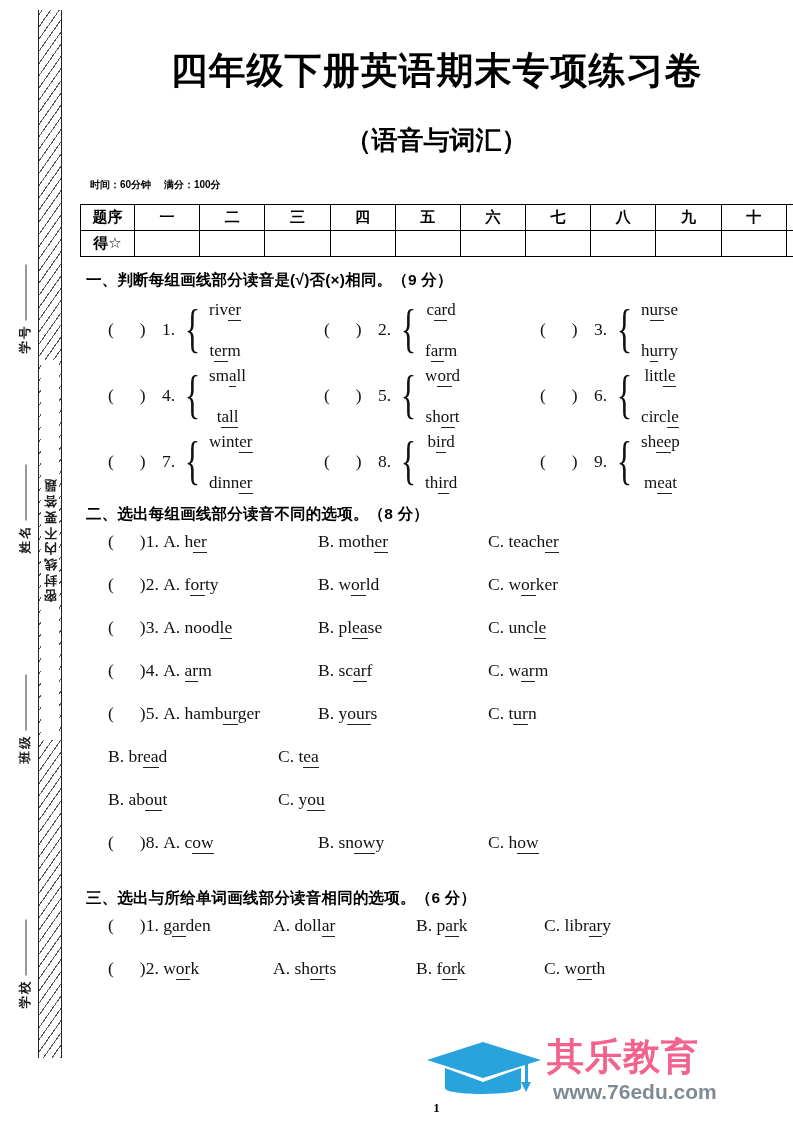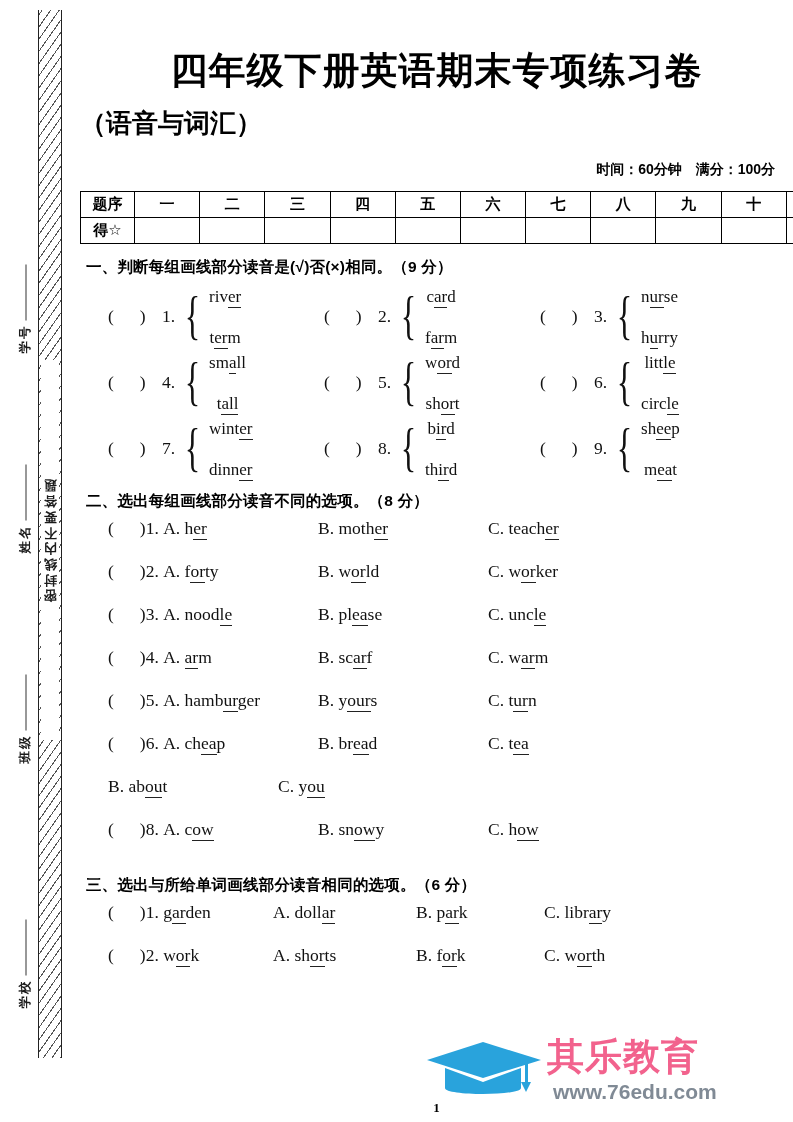--- a/index.html
+++ b/index.html
@@ -96,31 +96,32 @@
     margin: 34px 0 0 0;
     text-align: center;
     font-family: "Liberation Sans", "DejaVu Sans", sans-serif;
     font-size: 37px;
     font-weight: 700;
     letter-spacing: 1px;
     color: #000;
     line-height: 1.15;
   }
   .subtitle {
-    margin: 13px 0 0 0;
+    margin: 30px 0 0 0;
+    text-align: center;
     font-family: "Liberation Sans", "DejaVu Sans", sans-serif;
     font-size: 26px;
     font-weight: 700;
     color: #000;
   }
   .meta {
     margin: 20px 18px 0 0;
-    text-align: right;
-    font-family: "Liberation Sans", "DejaVu Sans", sans-serif;
-    font-size: 14px;
+    text-align: left;
+    font-family: "Liberation Sans", "DejaVu Sans", sans-serif;
+    font-size: 10px;
     font-weight: 700;
     color: #000;
   }
   .meta span { margin-left: 10px; }
 
   
   table.score {
     margin: 12px auto 0 auto;
     border-collapse: collapse;
     width: 772px;
@@ -435,21 +436,20 @@
       <span class="opt-cell"><span>C. w</span><u class="ul">ar</u><span>m</span></span>
     </div>
 
     <div class="opt-row">
       <span class="opt-stem">(<span style="display:inline-block;width:26px"></span>)<span>5.</span>&nbsp;<span>A. hamb</span><u class="ul">ur</u><span>ger</span></span>
       <span class="opt-cell"><span>B. y</span><u class="ul">our</u><span>s</span></span>
       <span class="opt-cell"><span>C. t</span><u class="ul">ur</u><span>n</span></span>
     </div>
 
     <div class="opt-row">
-      <span class="opt-stem">(<span style="display:inline-block;width:26px"></span>)<span>6.</span>&nbsp;<span>A. ch</span><u class="ul">ea</u><span>p</span></span>
       <span class="opt-cell"><span>B. br</span><u class="ul">ea</u><span>d</span></span>
       <span class="opt-cell"><span>C. t</span><u class="ul">ea</u><span></span></span>
     </div>
 
     <div class="opt-row">
       <span class="opt-cell"><span>B. ab</span><u class="ul">ou</u><span>t</span></span>
       <span class="opt-cell"><span>C. y</span><u class="ul">ou</u><span></span></span>
     </div>
 
     <div class="opt-row">

